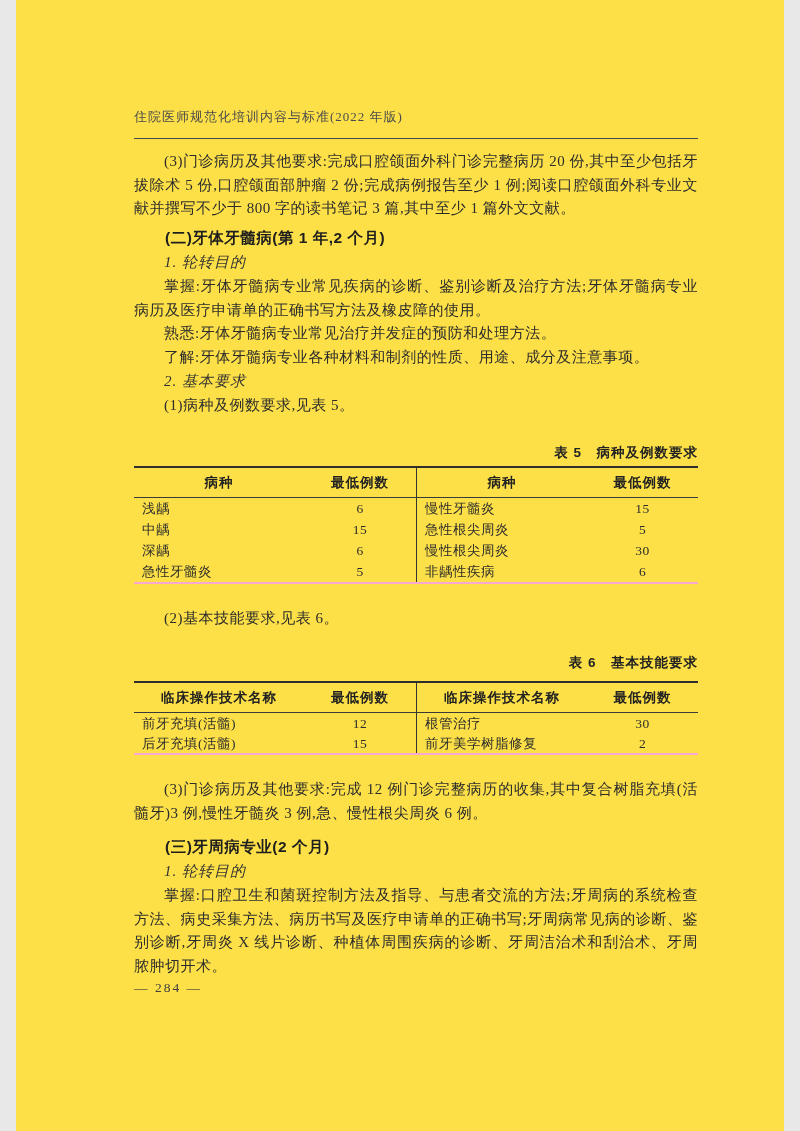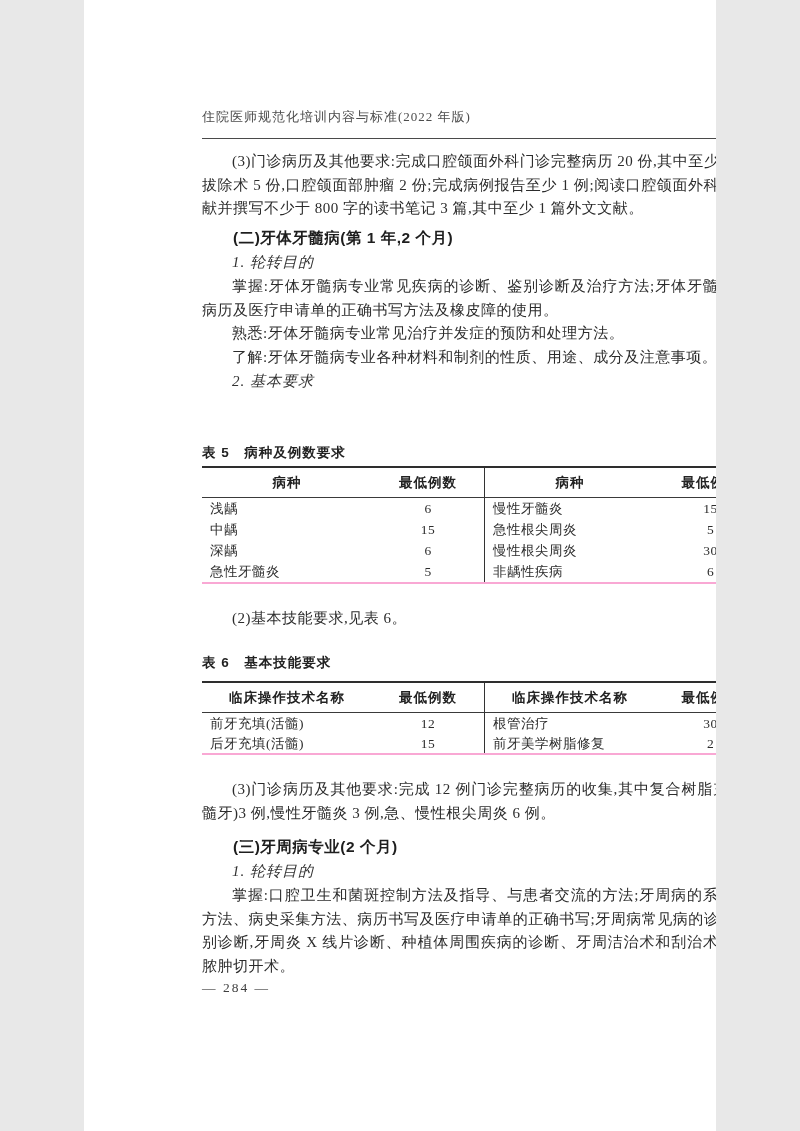--- a/index.html
+++ b/index.html
@@ -1,19 +1,19 @@
 <!DOCTYPE html>
 <html><head>
 <meta charset="utf-8">
 <style>
   html,body{margin:0;padding:0;background:#e8e8e8;}
   .page{
     position:relative;
-    width:632px;height:1131px;
-    background:#ffffff;
+    width:768px;height:1131px;
+    background:#fde047;
     margin:0 auto;
     overflow:hidden;
     font-family:"Liberation Serif", serif;
     color:#2b2b2b;
   }
   .blk{position:absolute;left:118px;width:564px;}
 
   
   .runhead{
     top:108px;height:30px;
@@ -34,21 +34,21 @@
   }
   .kai{
     font-style:italic;font-size:15px;line-height:23.5px;
     letter-spacing:1px;text-indent:2em;color:#333;
   }
 
   
   .tcaption{
     font-family:"Liberation Sans", sans-serif;
     font-weight:bold;font-size:13.5px;letter-spacing:1px;
-    text-align:left;color:#222;
+    text-align:right;color:#222;
   }
 
   
   .tbl{
     display:grid;
     grid-template-columns:170px 112px 171px 111px;
     border-top:2px solid #2e2e2e;
     border-bottom:2px solid #f9a8d4;
     font-size:13.5px;color:#2c2c2c;
   }
@@ -87,20 +87,21 @@
   <div class="blk kai" style="top:251px">1. 轮转目的</div>
 
   <div class="blk para" style="top:275px">掌握:牙体牙髓病专业常见疾病的诊断、鉴别诊断及治疗方法;牙体牙髓病专业病历及医疗申请单的正确书写方法及橡皮障的使用。</div>
 
   <div class="blk para" style="top:322px">熟悉:牙体牙髓病专业常见治疗并发症的预防和处理方法。</div>
 
   <div class="blk para" style="top:346px">了解:牙体牙髓病专业各种材料和制剂的性质、用途、成分及注意事项。</div>
 
   <div class="blk kai" style="top:370px">2. 基本要求</div>
 
+  <div class="blk para" style="top:394px">(1)病种及例数要求,见表 5。</div>
 
   <div class="blk tcaption" style="top:444px">表 5　病种及例数要求</div>
 
   <div class="blk tbl t5" style="top:466px">
     <div class="cell th">病种</div>
     <div class="cell th">最低例数</div>
     <div class="cell th rdiv">病种</div>
     <div class="cell th">最低例数</div>
 
     <div class="cell td">浅龋</div>

